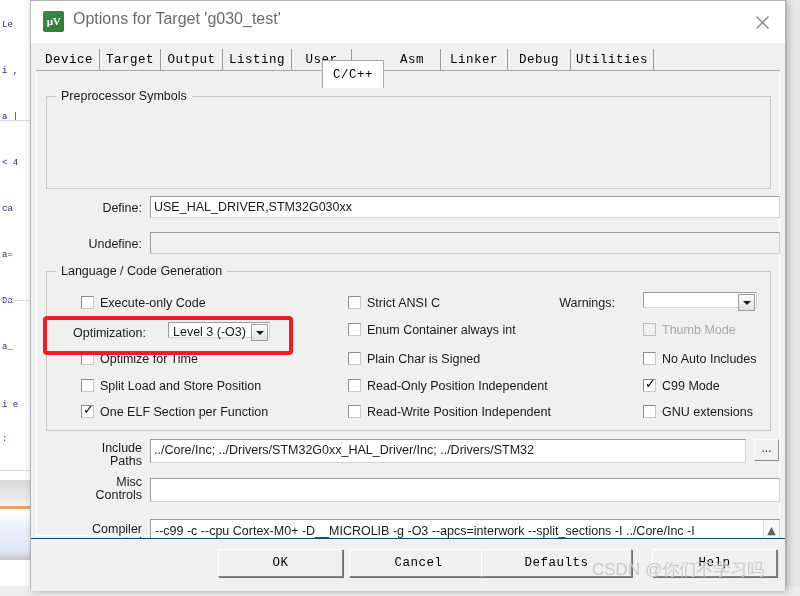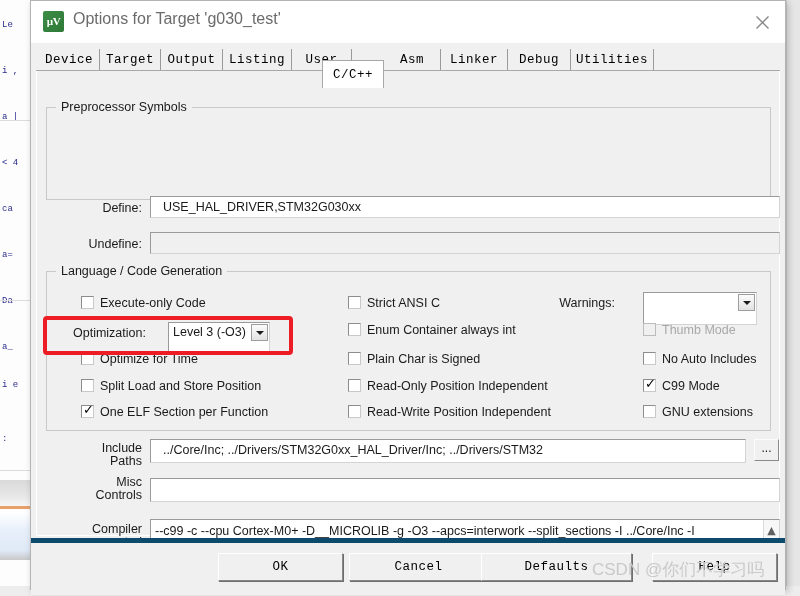--- a/index.html
+++ b/index.html
@@ -184,21 +184,21 @@
 
   .textbox {
     position: absolute;
     background: #ffffff;
     border: 1px solid #9a9a9a;
     border-right-color: #d4d4d4;
     border-bottom-color: #d4d4d4;
     box-sizing: border-box;
     font-size: 12.5px;
     color: #1a1a1a;
-    padding: 2px 12px;
+    padding: 2px 3px;
     line-height: 16px;
     white-space: nowrap;
     overflow: hidden;
   }
   .textbox.disabled { background: #f0f0f0; }
 
   
   .cb-row {
     position: absolute;
     height: 17px;
@@ -234,21 +234,21 @@
   .cb-label.dim { color: #a8a8a8; }
 
   
   .combo {
     position: absolute;
     background: #ffffff;
     border: 1px solid #9a9a9a;
     border-right-color: #d4d4d4;
     border-bottom-color: #d4d4d4;
     box-sizing: border-box;
-    height: 33px;
+    height: 16px;
   }
   .combo-value {
     position: absolute;
     left: 4px; top: 2px;
     font-size: 12.5px;
     color: #1a1a1a;
     line-height: 15px;
     white-space: nowrap;
   }
   .combo-arrow {
@@ -328,21 +328,21 @@
     pointer-events: none;
     z-index: 20;
   }
 
   
   #btnbar {
     position: absolute;
     left: 0; top: 537px;
     width: 754px; height: 52px;
     background: #f0f0f0;
-    border-top: 5px solid #0c4a6e;
+    border-top: 1px solid #0c4a6e;
   }
   .dlgbtn {
     position: absolute;
     top: 10px;
     height: 28px;
     background: #f0f0f0;
     border: 1px solid #888888;
     border-top-color: #ffffff;
     border-left-color: #ffffff;
     box-shadow: 1px 1px 0 #6e6e6e;
@@ -372,21 +372,21 @@
 <div id="bg-ide">
   <div id="bg-left-strip">
       <div class="bg-code-line" style="top: 20px;">Le</div>
       <div class="bg-code-line" style="top: 66px;">i ,</div>
       <div class="bg-code-line" style="top: 112px;">a |</div>
       <div class="bg-code-line" style="top: 158px;">&lt; 4</div>
       <div class="bg-code-line" style="top: 204px;">ca</div>
       <div class="bg-code-line" style="top: 250px;">a=</div>
       <div class="bg-code-line" style="top: 296px;">Da</div>
       <div class="bg-code-line" style="top: 342px;">a_</div>
-      <div class="bg-code-line" style="top: 380px;">i e</div>
+      <div class="bg-code-line" style="top: 400px;">i e</div>
       <div class="bg-code-line" style="top: 434px;">:</div>
       <div class="sep" style="top: 120px;"></div>
       <div class="sep" style="top: 300px;"></div>
       <div class="sep" style="top: 470px;"></div>
     </div>
   <div id="bg-panel-lo"></div>
   <div id="bg-panel-orange"></div>
   <div id="bg-right-edge"></div>
   <div id="bg-bottom-edge"></div>
 </div>
@@ -413,21 +413,21 @@
     <div class="tab active" style="left:291px; width:62px;margin-top:16px;">C/C++</div>
     <div class="tab" style="left:353px; width:57px;">Asm</div>
     <div class="tab" style="left:410px; width:67px;">Linker</div>
     <div class="tab" style="left:477px; width:63px;">Debug</div>
     <div class="tab" style="left:540px; width:83px;">Utilities</div>
   </div>
   <div id="tabstrip-baseline"></div>
 
   <div id="pane">
 
-    <div class="group" style="left:9px; top:36px; width:725px; height:93px;">
+    <div class="group" style="left:9px; top:25px; width:725px; height:93px;">
       <div class="group-title">Preprocessor Symbols</div>
     </div>
     <div class="field-label" style="left:20px; top:130px; width:85px;">Define:</div>
     <div class="textbox" style="left:113px; top:125px; width:630px; height:22px;">USE_HAL_DRIVER,STM32G030xx</div>
     <div class="field-label" style="left:20px; top:166px; width:85px;">Undefine:</div>
     <div class="textbox disabled" style="left:113px; top:161px; width:630px; height:22px;"></div>
 
     <div class="group" style="left:9px; top:200px; width:725px; height:160px;">
       <div class="group-title">Language / Code Generation</div>
     </div>

